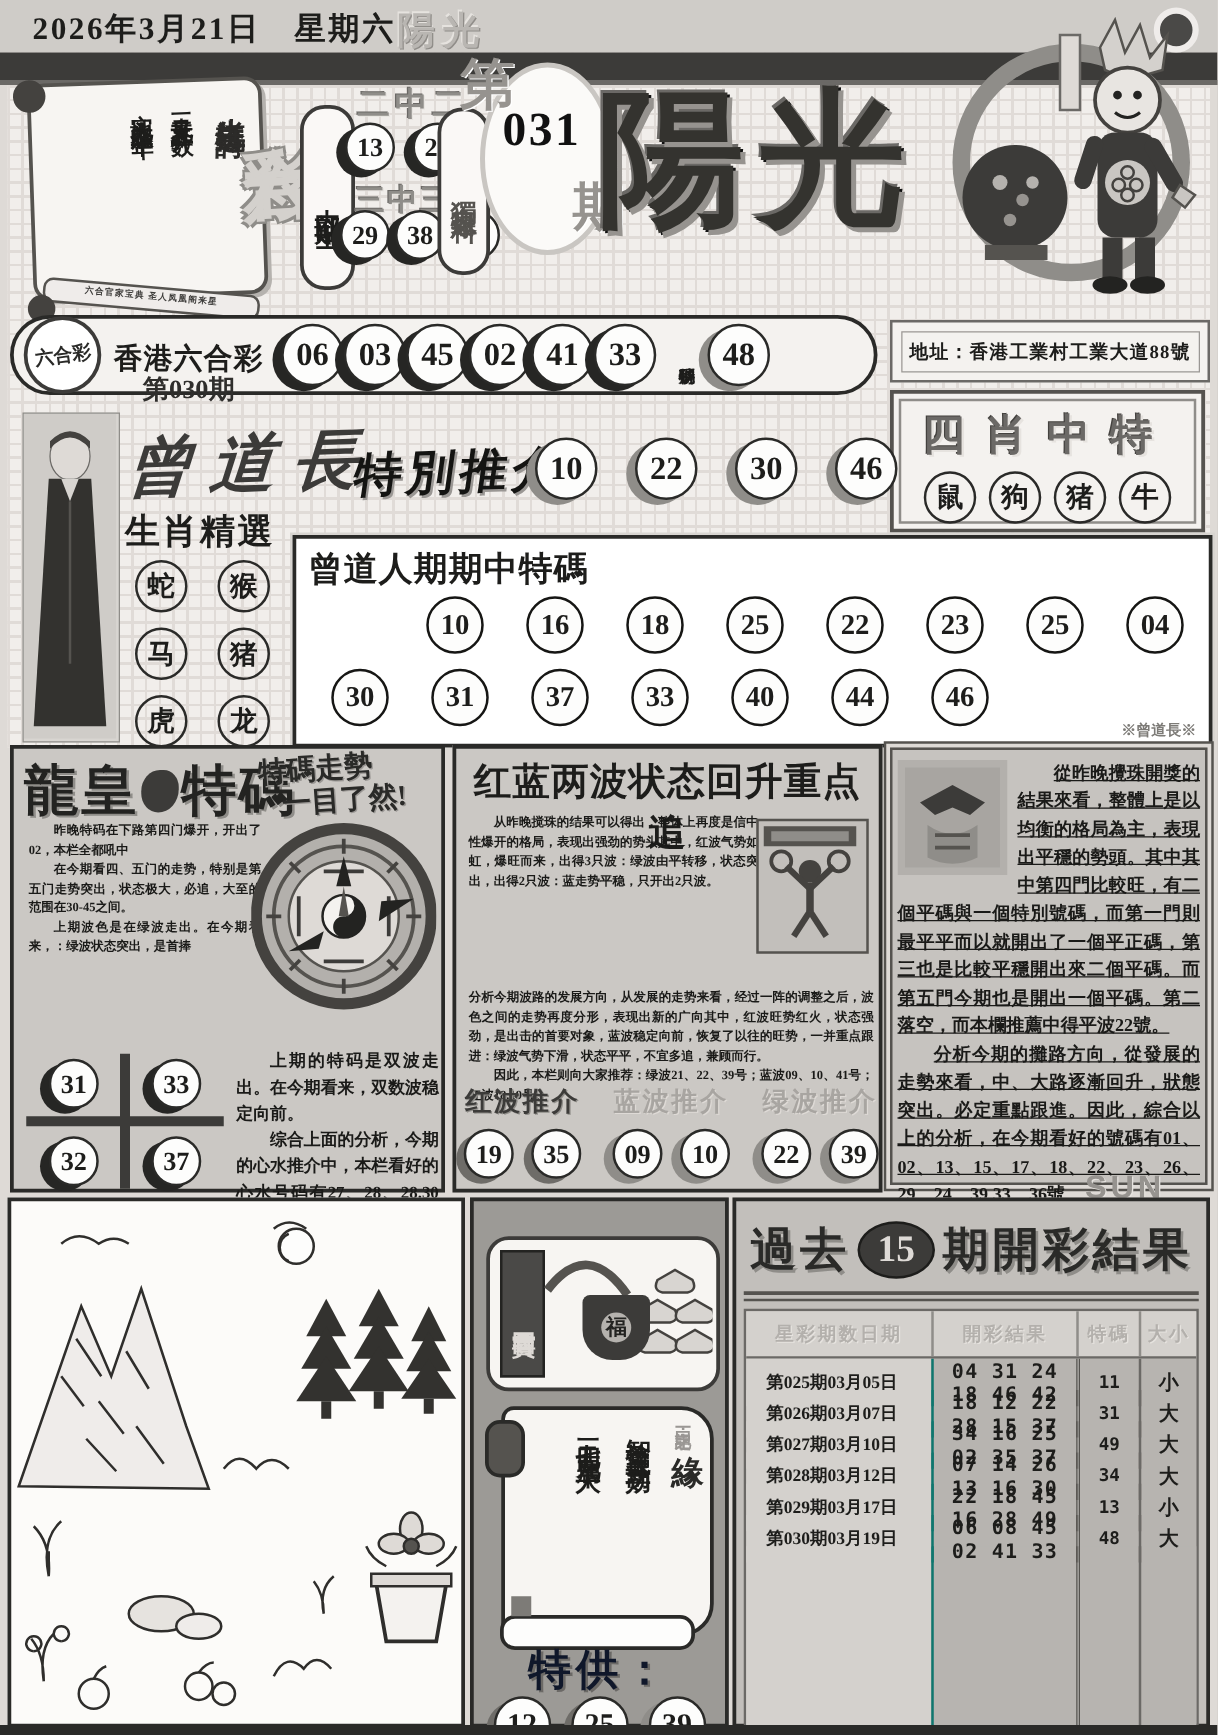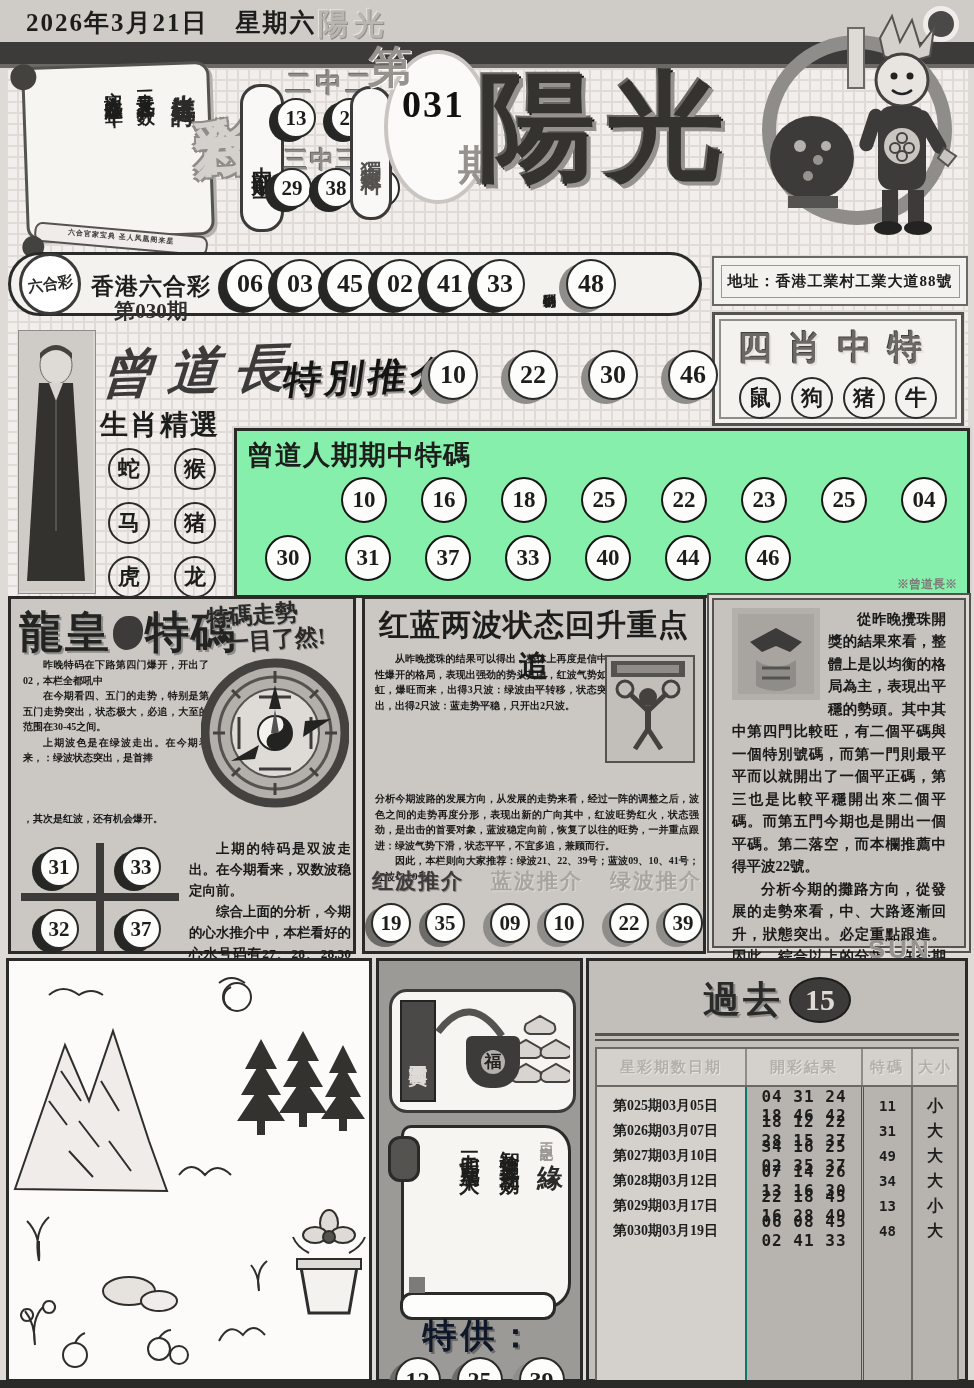--- a/index.html
+++ b/index.html
@@ -98,21 +98,21 @@
   
   #monk{position:absolute;left:18px;top:330px;width:76px;height:262px;border:1px solid #8f8d89;background:#d8d5d1;}
   #mastername{position:absolute;left:102px;top:336px;font-size:52px;font-weight:900;color:#3c3b39;
       letter-spacing:14px;font-style:italic;transform:skewX(-6deg) rotate(-2deg);}
   #recommend{position:absolute;left:284px;top:352px;font-size:38px;font-weight:900;color:#141412;
       letter-spacing:4px;transform:skewX(-10deg) rotate(-2deg);text-shadow:2px 2px 0 #9a9794;}
   #masterballs{position:absolute;left:428px;top:350px;display:flex;gap:30px;}
   #zodtitle{position:absolute;left:100px;top:406px;font-size:28px;font-weight:900;letter-spacing:2px;}
   #zodgrid{position:absolute;left:108px;top:448px;display:grid;grid-template-columns:44px 44px;gap:12px 22px;}
   
-  #special{position:absolute;left:234px;top:428px;width:730px;height:164px;background:#86efac;
+  #special{position:absolute;left:234px;top:428px;width:730px;height:164px;background:#ffffff;
       border:3px solid #2a2a28;box-shadow:0 0 0 2px #d8d5d1;}
   #special .t{font-size:27px;font-weight:bold;margin:6px 0 4px 10px;letter-spacing:1px;}
   #special .r1{display:flex;gap:34px;margin-left:104px;}
   #special .r2{display:flex;gap:34px;margin-left:28px;margin-top:12px;}
   #special .sign{position:absolute;right:10px;bottom:2px;font-size:12px;color:#7d7b77;font-weight:bold;}
   
   .panel{position:absolute;background:#cbc8c4;border:3px solid #2a2a28;box-sizing:border-box;}
   #dragon{left:8px;top:596px;width:348px;height:358px;}
   #dragon-title{position:absolute;left:8px;top:4px;display:flex;align-items:center;font-size:44px;
       font-weight:900;color:#232321;text-shadow:2px 2px 0 #8f8d89;letter-spacing:2px;}
@@ -136,21 +136,21 @@
   #wave-logo{position:absolute;right:8px;top:56px;width:86px;height:104px;border:2px solid #55534f;background:#c2bfbb;}
   #wave-p2{position:absolute;left:10px;top:192px;width:324px;}
   #wave-recs{position:absolute;left:6px;bottom:8px;width:332px;display:flex;justify-content:space-between;}
   .rec{text-align:center;}
   .rec .rl{font-size:21px;font-weight:900;letter-spacing:2px;margin-bottom:8px;}
   .rec .faded{color:#a8a5a1;text-shadow:1px 1px 0 #dedad6;}
   .rec .strong{color:#3c3b39;text-shadow:1px 1px 0 #8f8d89;}
   .rec .rb{display:flex;gap:14px;justify-content:center;}
   #analysis{left:712px;top:598px;width:254px;height:350px;background:#c6c3bf;border:2px solid #55534f;
       box-shadow:0 0 0 3px #dedad6,0 0 0 5px #55534f;}
-  #analysis .in{padding:8px 18px;font-size:14.5px;}
+  #analysis .in{padding:8px 4px;font-size:14.5px;text-decoration:underline;}
   #stamp{float:left;width:88px;height:92px;margin:0 8px 4px 0;}
   #sun{position:absolute;left:868px;top:934px;font-size:26px;font-weight:900;color:#96938f;
       letter-spacing:3px;text-shadow:1px 1px 0 #e6e3df;font-family:"Liberation Sans",sans-serif;}
   
   #landscape{left:6px;top:958px;width:366px;height:424px;background:#fcfbf9;border:3px solid #2a2a28;}
   #treasure{left:376px;top:958px;width:207px;height:424px;background:#9c9a96;border:3px solid #2a2a28;}
   #tbox{position:absolute;left:10px;top:28px;width:181px;height:118px;background:#f7f5f2;
       border:3px solid #3c3b39;border-radius:18px;}
   #tablet{position:absolute;left:8px;top:8px;width:32px;height:98px;background:#4a4947;color:#dedad6;
       writing-mode:vertical-rl;text-orientation:upright;font-size:19px;font-weight:bold;text-align:center;
@@ -396,21 +396,20 @@
             <line x1="110" y1="60" x2="110" y2="92"></line>
         </g>
         <circle cx="74" cy="76" r="17" fill="#f4f2ef" stroke="#232321" stroke-width="2"></circle>
         <path d="M74 59 a17 17 0 0 1 0 34 a8.5 8.5 0 0 1 0 -17 a8.5 8.5 0 0 0 0 -17" fill="#232321"></path>
         <polygon points="74,28 80,52 68,52" fill="#232321"></polygon>
         <polygon points="74,52 78,76 70,76" fill="#55534f"></polygon>
         <polygon points="130,62 102,80 104,64" fill="#232321"></polygon>
         <polygon points="30,104 58,88 54,102" fill="#232321"></polygon>
       </svg>
     </div>
-    <div id="dragon-cont" class="bodytxt">，其次是红波，还有机会爆开。</div>
     <div id="crossgrid">
       <div class="h"></div>
         <div class="v"></div>
       <span class="ball b38 dark-cres" style="left:18px;top:4px;">31</span>
       <span class="ball b38 dark-cres" style="left:100px;top:4px;">33</span>
       <span class="ball b38 dark-cres" style="left:18px;top:66px;">32</span>
       <span class="ball b38 dark-cres" style="left:100px;top:66px;">37</span>
     </div>
     <div id="dragon-right" class="bodytxt">
       <div class="ind">上期的特码是双波走出。在今期看来，双数波稳定向前。</div>
@@ -568,20 +567,21 @@
       <span class="ball b44 mid-cres">12</span>
       <span class="ball b44 mid-cres">25</span>
       <span class="ball b44 grey-cres">39</span>
     </div>
   </div>
 
   <div id="history" class="panel">
     <div id="htitle">
       <span class="w">過去</span>
       <span class="oval">15</span>
+      <span class="w">期開彩結果</span>
     </div>
     <div id="hrule"></div>
     <div id="htable">
       <div class="hrow" id="hhead">
         <div>星彩期数日期</div>
         <div class="hc2">開彩結果</div>
         <div class="hc2">特碼</div>
         <div class="hc2">大小</div>
       </div>
       <div class="hbody">

